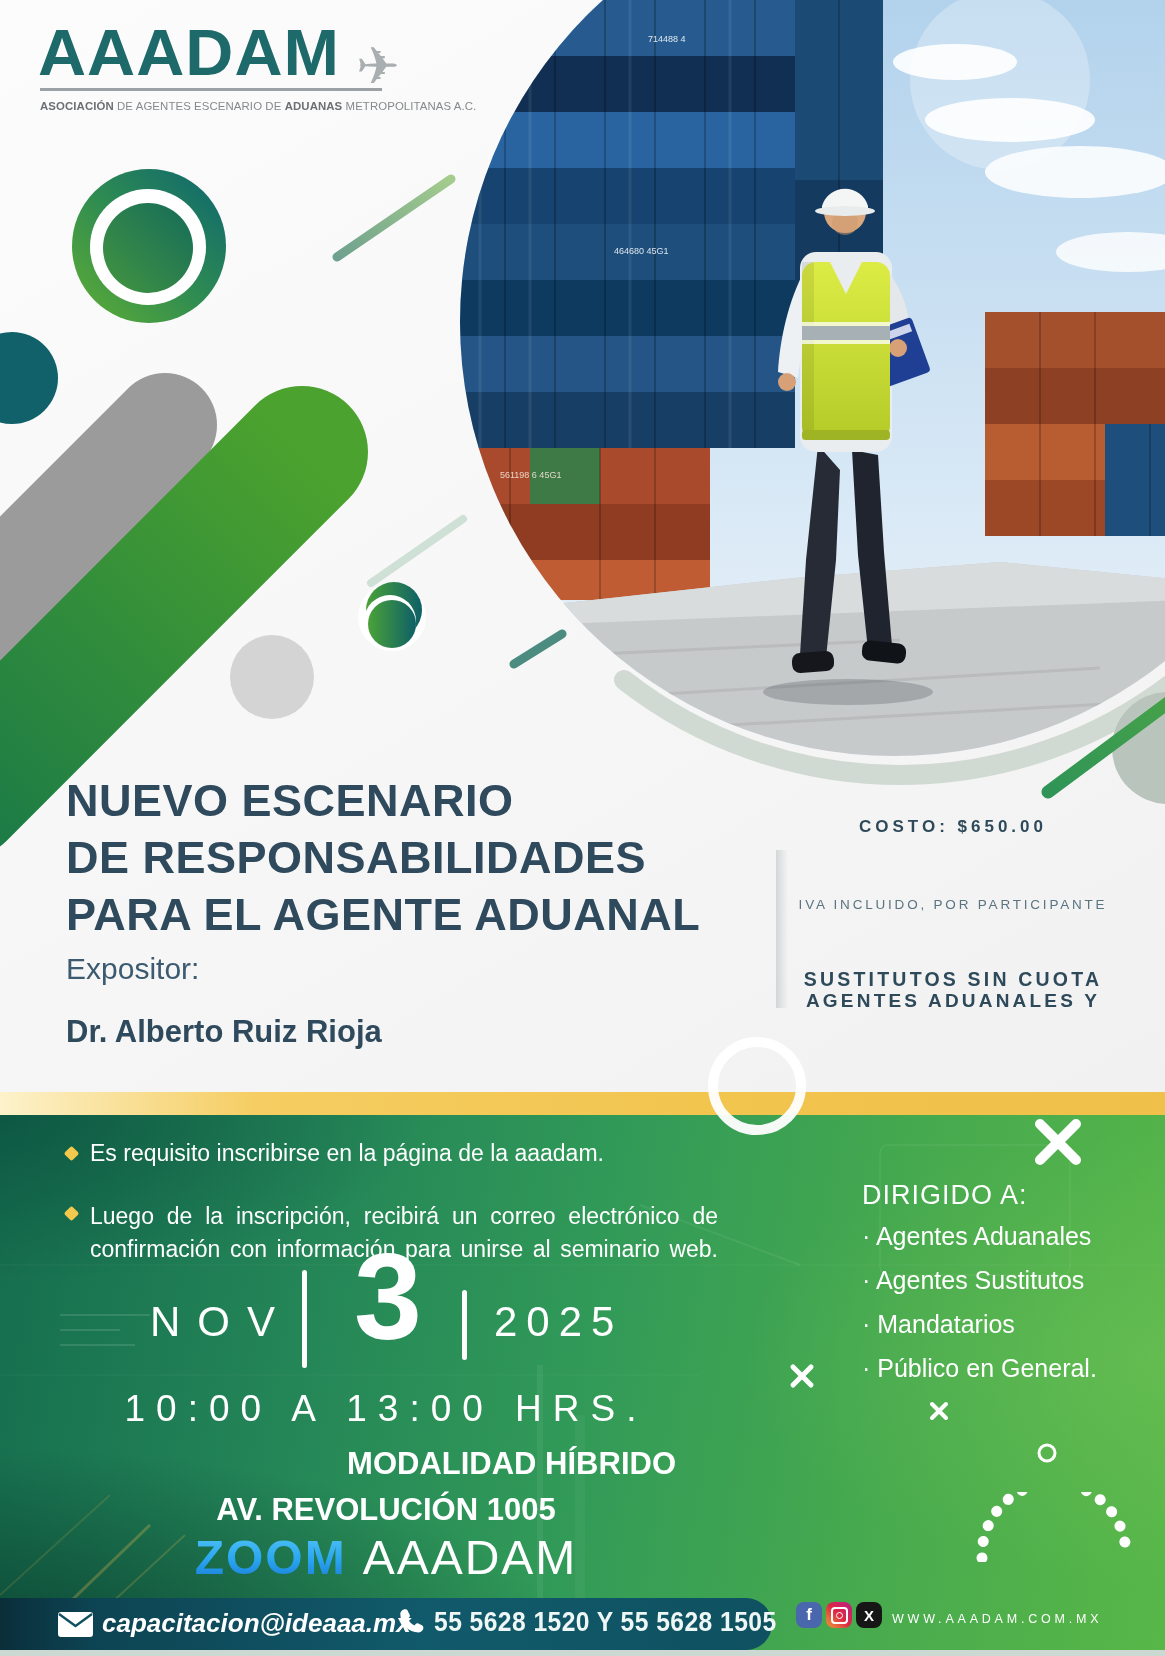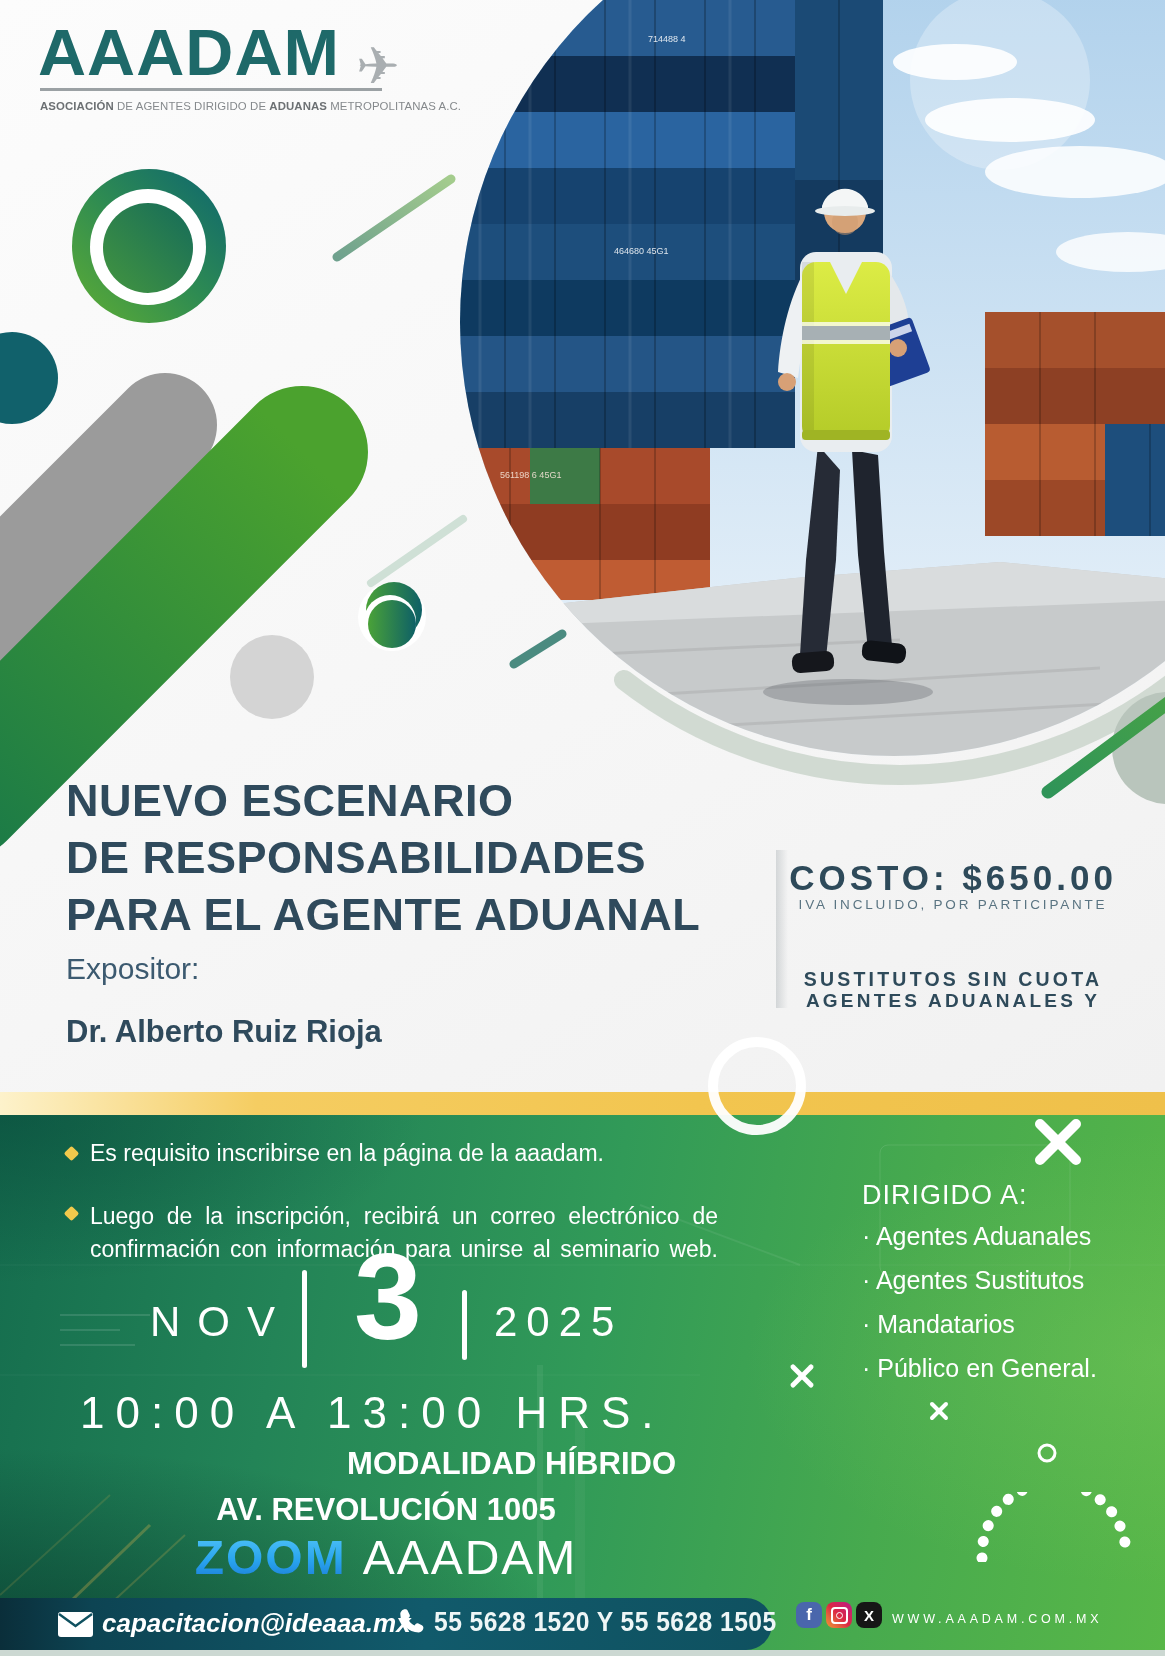--- a/index.html
+++ b/index.html
@@ -20,21 +20,21 @@
   
   .title-line{left:66px;font-size:45px;font-weight:700;color:#2f4a5c;letter-spacing:.5px;white-space:nowrap;}
   .t1{top:775px}.t2{top:832px}.t3{top:889px}
   .expositor{left:66px;top:952px;font-size:30px;color:#3c5a70;font-weight:400;}
   .speaker{left:66px;top:1014px;font-size:31px;color:#2f4a5c;font-weight:700;}
 
   
   .cost-div{left:776px;top:850px;width:12px;height:158px;
             background:linear-gradient(to right,rgba(40,60,70,.16),rgba(40,60,70,0));}
   .cost{left:788px;width:330px;text-align:center;color:#2e4a5a;}
-  .cost-amount{top:858px;font-size:35px;font-weight:700;letter-spacing:4px;white-space:nowrap;}
+  .cost-amount{top:817px;font-size:17px;font-weight:700;letter-spacing:4px;white-space:nowrap;}
   .cost-vat{top:897px;font-size:13.5px;letter-spacing:2.8px;color:#5a7482;white-space:nowrap;}
   .cost-free1{top:990px;font-size:19px;font-weight:700;letter-spacing:3.2px;white-space:nowrap;}
   .cost-free2{top:968px;font-size:19.5px;font-weight:700;letter-spacing:3.2px;white-space:nowrap;}
 
   
   .gold{left:0;top:1092px;width:1165px;height:23px;
         background:linear-gradient(90deg,#fdf2cb 0%,#f5cd62 22%,#f2c54f 60%,#efc04a 100%);}
   .green{left:0;top:1115px;width:1165px;height:541px;
      background:
        radial-gradient(90% 70% at 0% 100%,rgba(5,42,36,.62),rgba(5,42,36,0) 55%),
@@ -48,21 +48,21 @@
   .b1{left:90px;top:1140px;}
   .b2{left:90px;top:1200px;width:628px;}
   .b2 .jl{display:block;width:628px;text-align:justify;text-align-last:justify;line-height:33px;color:#fff;font-size:23px;}
 
   .nov{left:150px;top:1298px;font-size:42px;letter-spacing:17px;color:#fff;font-weight:400;text-align:right;}
   .vbar{width:5px;background:#fff;border-radius:3px;}
   .vb1{left:302px;top:1270px;height:98px;}
   .vb2{left:462px;top:1290px;height:70px;}
   .day{left:330px;top:1236px;width:116px;text-align:center;font-size:122px;font-weight:700;color:#fff;line-height:1;}
   .year{left:494px;top:1298px;font-size:42px;letter-spacing:9px;color:#fff;font-weight:400;}
-  .time{left:80px;top:1388px;width:580px;text-align:center;font-size:44px;letter-spacing:11px;color:#fff;font-weight:400;white-space:nowrap;}
+  .time{left:96px;top:1388px;width:580px;text-align:center;font-size:37px;letter-spacing:11px;color:#fff;font-weight:400;white-space:nowrap;}
   .modality{left:96px;top:1446px;width:580px;text-align:right;font-size:31px;font-weight:700;color:#fff;}
   .address{left:96px;top:1492px;width:580px;text-align:center;font-size:31px;font-weight:700;color:#fff;}
   .zoomline{left:96px;top:1530px;width:580px;display:flex;justify-content:center;gap:16px;align-items:baseline;}
   .zoom-word{font-size:48px;font-weight:700;letter-spacing:2px;
      background:linear-gradient(180deg,#55c8f7 0%,#29a4ef 55%,#1976d2 100%);
      -webkit-background-clip:text;background-clip:text;color:transparent;}
   .zoom-org{font-size:48px;font-weight:400;letter-spacing:2px;color:#fff;}
 
   .dirigido-h{left:862px;top:1180px;font-size:27px;color:#fff;letter-spacing:1px;}
   .aud-item{left:862px;font-size:25px;color:#fff;}
@@ -254,21 +254,21 @@
     </g>
 
     <path d="M 1177 679 A 448 448 0 0 1 624 680" fill="none" stroke="#cdd7ce" stroke-width="20" stroke-linecap="round" opacity=".9"></path>
     <circle cx="1168" cy="748" r="56" fill="#b9c5bc"></circle>
     <line x1="1048" y1="792" x2="1172" y2="700" stroke="url(#brline)" stroke-width="13" stroke-linecap="round"></line>
   </svg>
 
   <div class="abs logo-word">AAADAM</div>
   <div class="abs logo-line"></div>
   <div class="abs logo-plane">✈</div>
-  <div class="abs logo-tagline"><b>ASOCIACIÓN</b><span> DE AGENTES DIRIGIDO DE </span><b>ADUANAS</b><span> METROPOLITANAS  A.C.</span></div>
+  <div class="abs logo-tagline"><b>ASOCIACIÓN</b><span> DE AGENTES ESCENARIO DE </span><b>ADUANAS</b><span> METROPOLITANAS  A.C.</span></div>
 
   <div class="abs title-line t1">NUEVO ESCENARIO</div>
   <div class="abs title-line t3">PARA EL AGENTE ADUANAL</div>
   <div class="abs title-line t2">DE RESPONSABILIDADES</div>
   <div class="abs expositor">Expositor:</div>
   <div class="abs speaker">Dr. Alberto Ruiz Rioja</div>
 
   <div class="abs cost-div"></div>
   <div class="abs cost cost-amount">COSTO: $650.00</div>
   <div class="abs cost cost-vat">IVA INCLUIDO, POR PARTICIPANTE</div>

